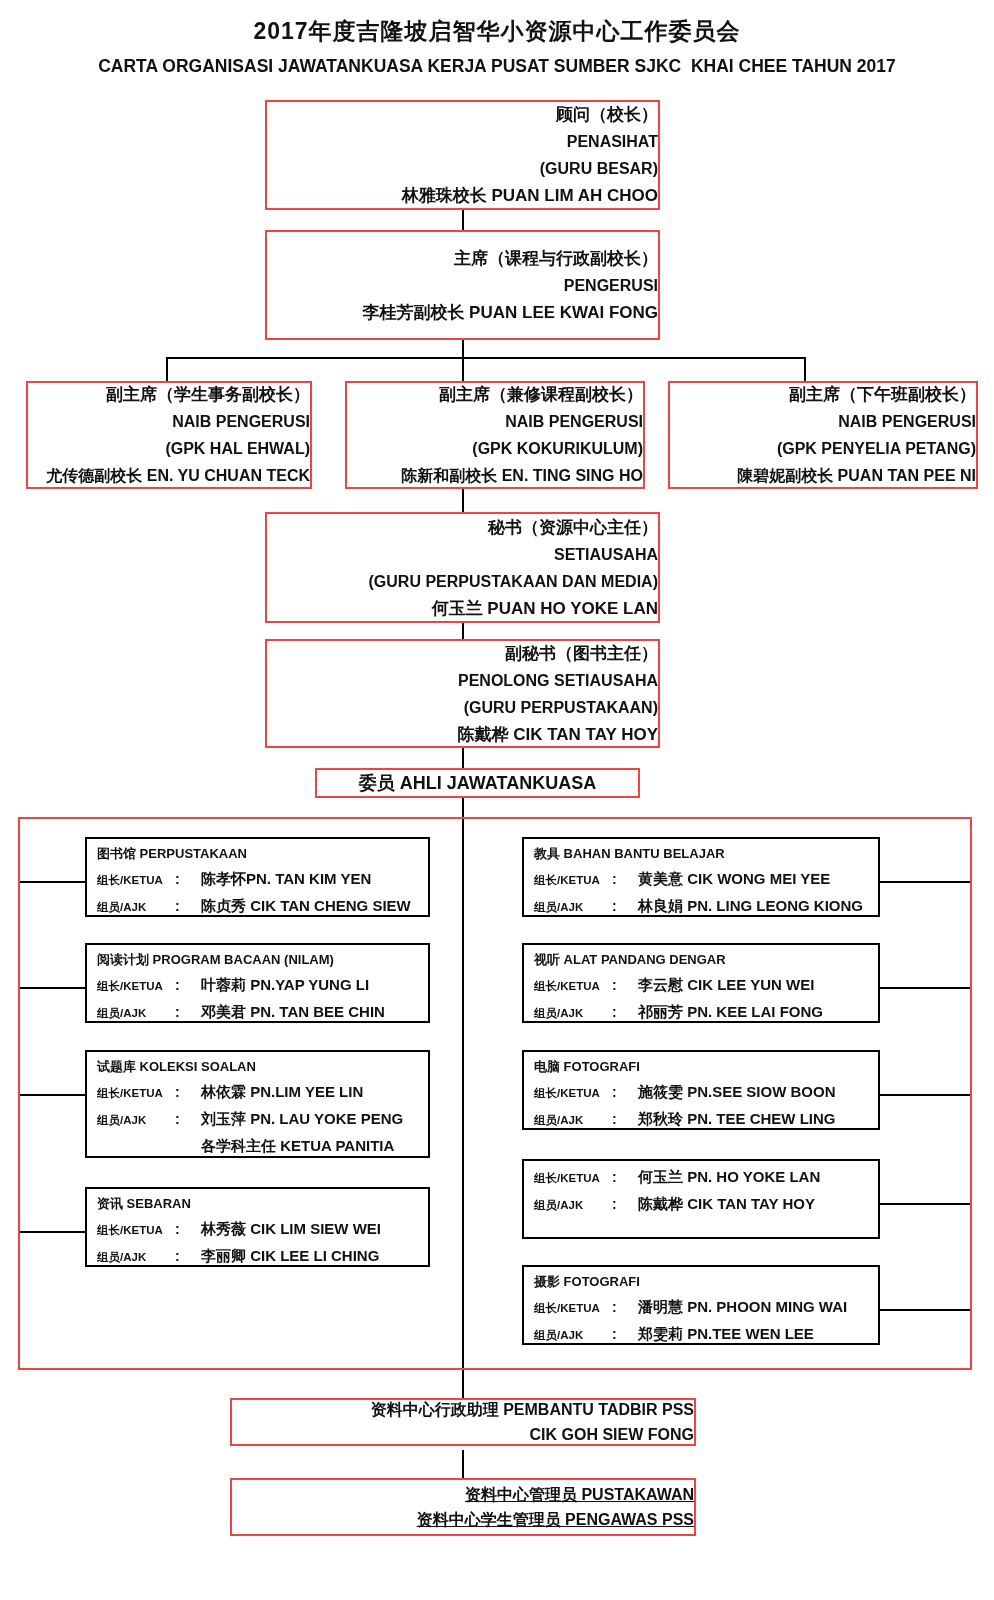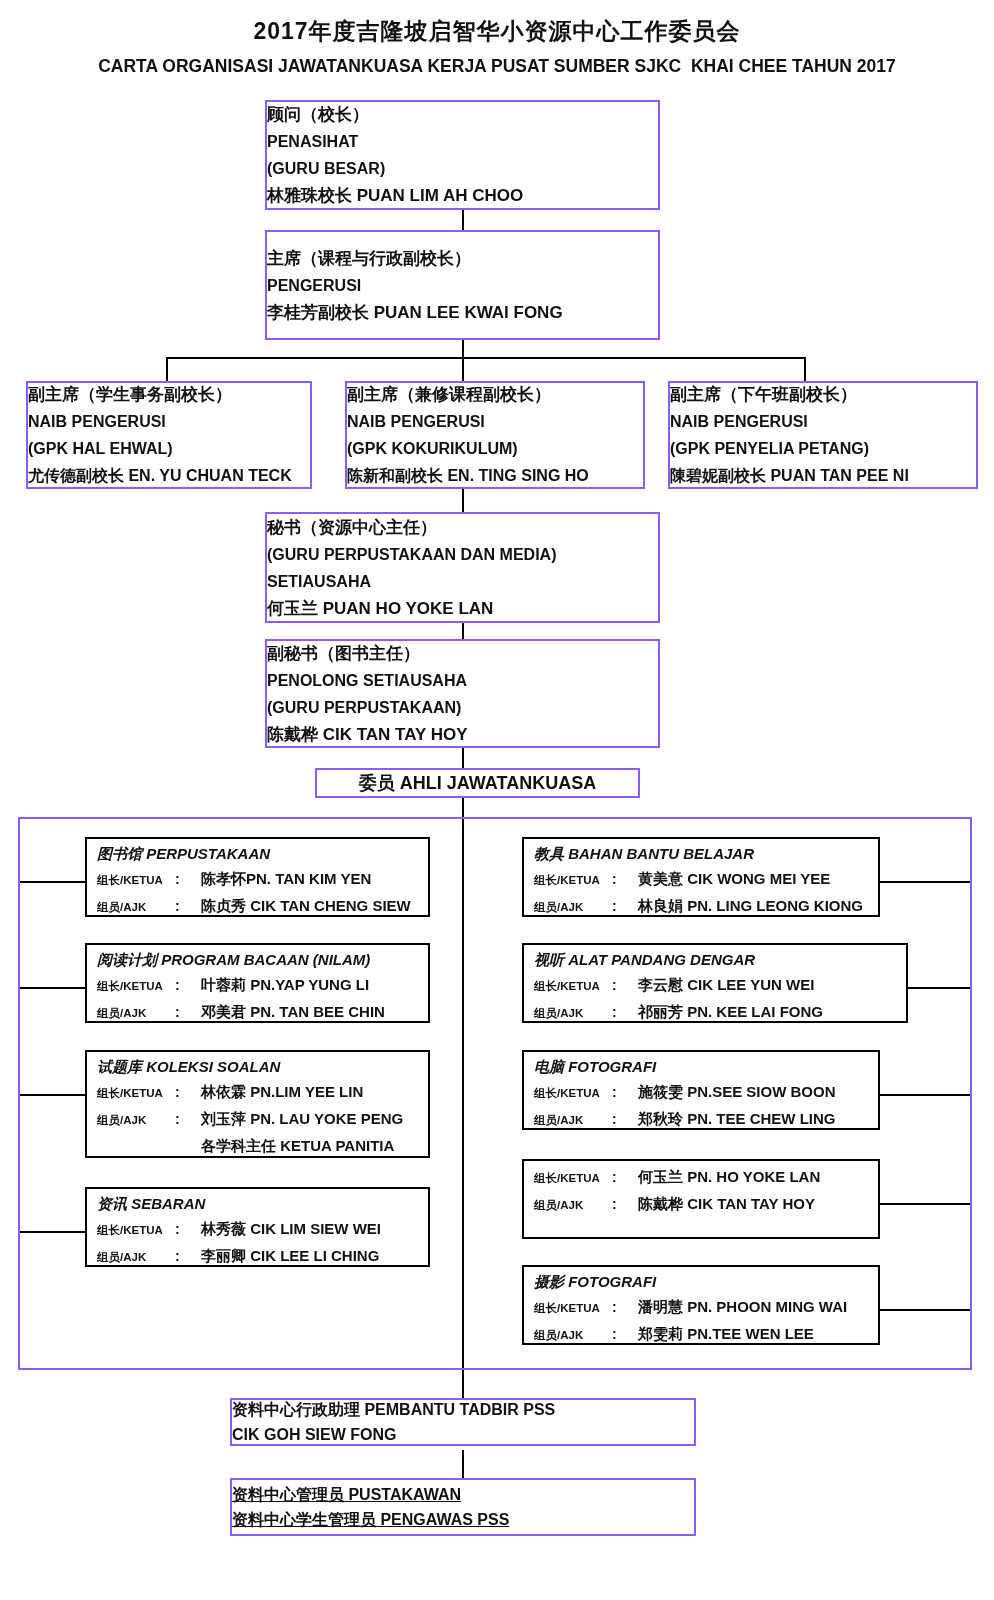--- a/index.html
+++ b/index.html
@@ -3,28 +3,28 @@
 <meta charset="utf-8">
 <style>
   html,body{margin:0;padding:0;background:#ffffff;}
   .page{
     position:relative;width:994px;height:1600px;margin:0 auto;background:#fff;
     font-family:"Liberation Sans","DejaVu Sans",sans-serif;color:#111;font-weight:700;
     overflow:hidden;
   }
   .doc-title{position:absolute;left:0;top:16px;width:100%;text-align:center;font-size:23px;letter-spacing:1px;}
   .doc-subtitle{position:absolute;left:0;top:56px;width:100%;text-align:center;font-size:17.5px;white-space:pre-wrap;}
-  .box{position:absolute;box-sizing:border-box;border:2px solid #8b5cf6;background:#fff;text-align:left;}
+  .box{position:absolute;box-sizing:border-box;border:2px solid #ef4444;background:#fff;text-align:right;}
   .node{display:flex;flex-direction:column;justify-content:center;}
   .nl{line-height:27px;font-size:16px;white-space:nowrap;}
   .cn{font-size:17px;}
   .single{display:flex;align-items:center;justify-content:center;font-size:18px;}
   .vline,.hline{position:absolute;background:#000;}
   .committee{position:absolute;box-sizing:border-box;border:2px solid #000;background:#fff;padding:3px 10px 2px 10px;text-align:left;}
-  .c-title{font-size:15px;line-height:24px;white-space:nowrap;font-style:italic;}
+  .c-title{font-size:13px;line-height:24px;white-space:nowrap;}
   .c-row{display:grid;grid-template-columns:78px 26px 1fr;align-items:baseline;line-height:25px;}
   .c-label{font-size:11.5px;white-space:nowrap;}
   .c-colon{font-size:14px;text-align:left;}
   .c-name{font-size:15px;white-space:nowrap;}
   .footbox{display:flex;flex-direction:column;justify-content:center;}
   .fl{line-height:25px;font-size:16px;white-space:nowrap;}
 </style>
 </head>
 <body>
 
@@ -67,22 +67,22 @@
   <div class="box node" style="left:668px;top:381px;width:310px;height:108px;">
     <div class="nl cn">副主席（下午班副校长）</div>
     <div class="nl">NAIB PENGERUSI</div>
     <div class="nl">(GPK PENYELIA PETANG)</div>
     <div class="nl cn" style="font-size:16px;">陳碧妮副校长  PUAN TAN PEE NI</div>
   </div>
   <div class="vline" style="left:462px;top:489px;width:2px;height:23px;"></div>
 
   <div class="box node" style="left:265px;top:512px;width:395px;height:111px;">
     <div class="nl cn">秘书（资源中心主任）</div>
+    <div class="nl">SETIAUSAHA</div>
     <div class="nl">(GURU PERPUSTAKAAN DAN MEDIA)</div>
-    <div class="nl">SETIAUSAHA</div>
     <div class="nl cn">何玉兰 PUAN HO YOKE LAN</div>
   </div>
   <div class="vline" style="left:462px;top:623px;width:2px;height:16px;"></div>
 
   <div class="box node" style="left:265px;top:639px;width:395px;height:109px;">
     <div class="nl cn">副秘书（图书主任）</div>
     <div class="nl">PENOLONG SETIAUSAHA</div>
     <div class="nl">(GURU PERPUSTAKAAN)</div>
     <div class="nl cn">陈戴桦 CIK TAN TAY HOY</div>
   </div>
@@ -175,21 +175,21 @@
       <span class="c-colon">:</span>
       <span class="c-name">黄美意 CIK WONG MEI YEE</span>
     </div>
     <div class="c-row">
       <span class="c-label">组员/AJK</span>
       <span class="c-colon">:</span>
       <span class="c-name">林良娟 PN. LING LEONG KIONG</span>
     </div>
   </div>
 
-  <div class="committee" style="left:522px;top:943px;width:386px;height:80px;">
+  <div class="committee" style="left:522px;top:943px;width:358px;height:80px;">
     <div class="c-title">视听 ALAT PANDANG DENGAR</div>
     <div class="c-row">
       <span class="c-label">组长/KETUA</span>
       <span class="c-colon">:</span>
       <span class="c-name">李云慰 CIK LEE YUN WEI</span>
     </div>
     <div class="c-row">
       <span class="c-label">组员/AJK</span>
       <span class="c-colon">:</span>
       <span class="c-name">祁丽芳 PN. KEE LAI FONG</span>

